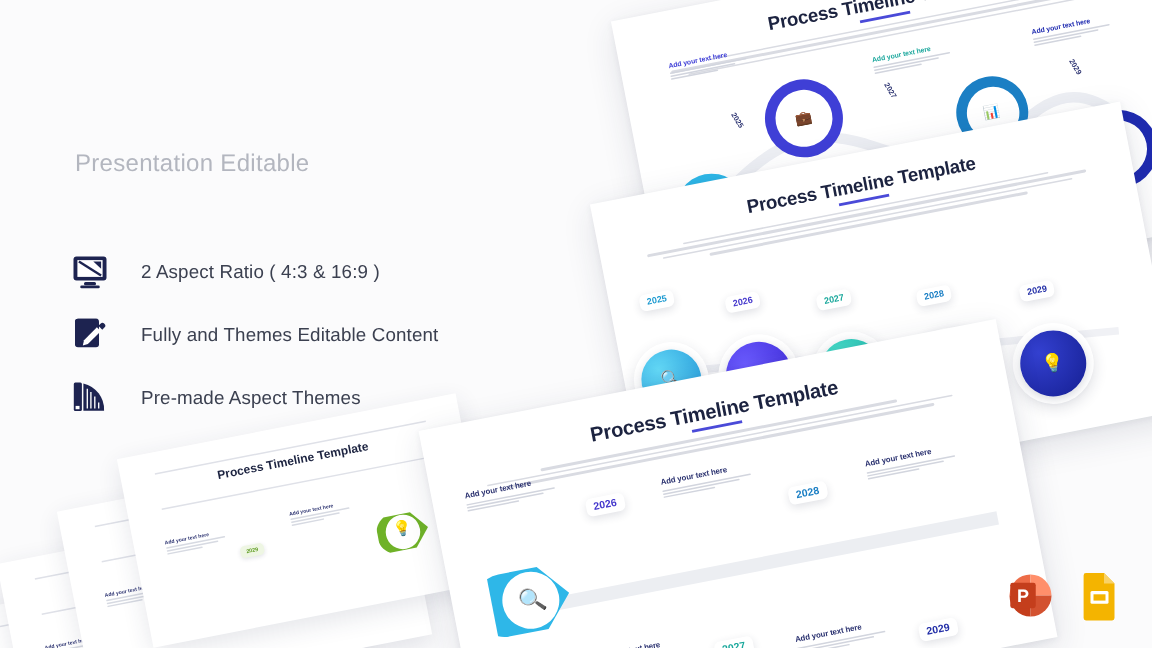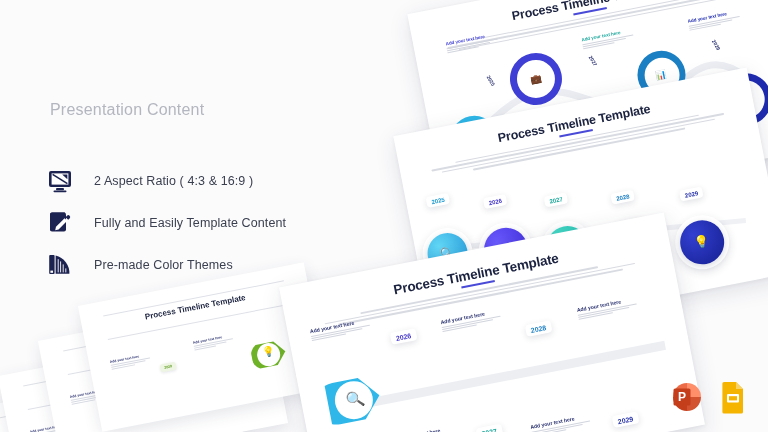--- a/index.html
+++ b/index.html
@@ -115,21 +115,21 @@
   
   #logo-bar { position:absolute; right:18px; bottom:18px; display:flex; gap:12px;
               align-items:center; z-index:40; }
   .logo { width:34px; height:34px; }
 </style>
 </head>
 <body>
 
 <div id="left-panel">
 
-  <div id="page-subtitle">Presentation Content</div>
+  <div id="page-subtitle">Presentation Editable</div>
 
   <div id="feature-list">
 
     <div class="feature-row">
       <span class="feature-icon">
         <svg width="26" height="26" viewBox="0 0 26 26">
           <rect x="2" y="3" width="22" height="16" rx="2" fill="#1d2350"></rect>
           <rect x="4.6" y="5.4" width="16.8" height="11.2" fill="#ffffff"></rect>
           <path d="M5.6 6.4 L20.4 15.6" stroke="#1d2350" stroke-width="1.6"></path>
           <path d="M20.4 6.4 L20.4 11.2 L15.2 6.4 Z" fill="#1d2350"></path>
@@ -142,36 +142,36 @@
 
     <div class="feature-row">
       <span class="feature-icon">
         <svg width="26" height="26" viewBox="0 0 26 26">
           <path d="M3 4.5 a2 2 0 0 1 2-2 h13 v6 l-8 8 v4.5 H5 a2 2 0 0 1-2-2 Z" fill="#1d2350"></path>
           <rect x="3" y="2.5" width="16" height="19" rx="2" fill="#1d2350"></rect>
           <path d="M9 16.8 L17.6 8.2 l2.6 2.6 L11.6 19.4 l-3.4 0.9 Z" fill="#ffffff"></path>
           <path d="M18.6 7.2 L21.2 9.8 l1.4-1.4 a1.8 1.8 0 0 0 0-2.6 l0 0 a1.8 1.8 0 0 0-2.6 0 Z" fill="#1d2350"></path>
         </svg>
       </span>
-      <span class="feature-label">Fully and Easily Template Content</span>
+      <span class="feature-label">Fully and Themes Editable Content</span>
     </div>
 
     <div class="feature-row">
       <span class="feature-icon">
         <svg width="26" height="26" viewBox="0 0 26 26">
           <rect x="2.2" y="3" width="5.4" height="19" rx="1" fill="#1d2350"></rect>
           <rect x="3.4" y="18.6" width="2.6" height="2.2" fill="#ffffff"></rect>
           <path d="M8.6 21.8 L8.6 3.6 A18 18 0 0 1 22.4 21.8 Z" fill="#1d2350"></path>
           <path d="M11.2 20.4 L11.2 7.2" stroke="#ffffff" stroke-width="0.9"></path>
           <path d="M13.6 20.4 L13.6 9.4" stroke="#ffffff" stroke-width="0.9"></path>
           <path d="M16.2 20.4 L16.2 12.4" stroke="#ffffff" stroke-width="0.9"></path>
           <path d="M18.8 20.4 L18.8 16.4" stroke="#ffffff" stroke-width="0.9"></path>
         </svg>
       </span>
-      <span class="feature-label">Pre-made Color Themes</span>
+      <span class="feature-label">Pre-made Aspect Themes</span>
     </div>
 
   </div>
 </div>
 
 <div id="deck">
 
   <div class="thumb" id="thumb-4">
     <div class="th-rule"></div>
     <div class="th-title">Process Timeline Template</div>

